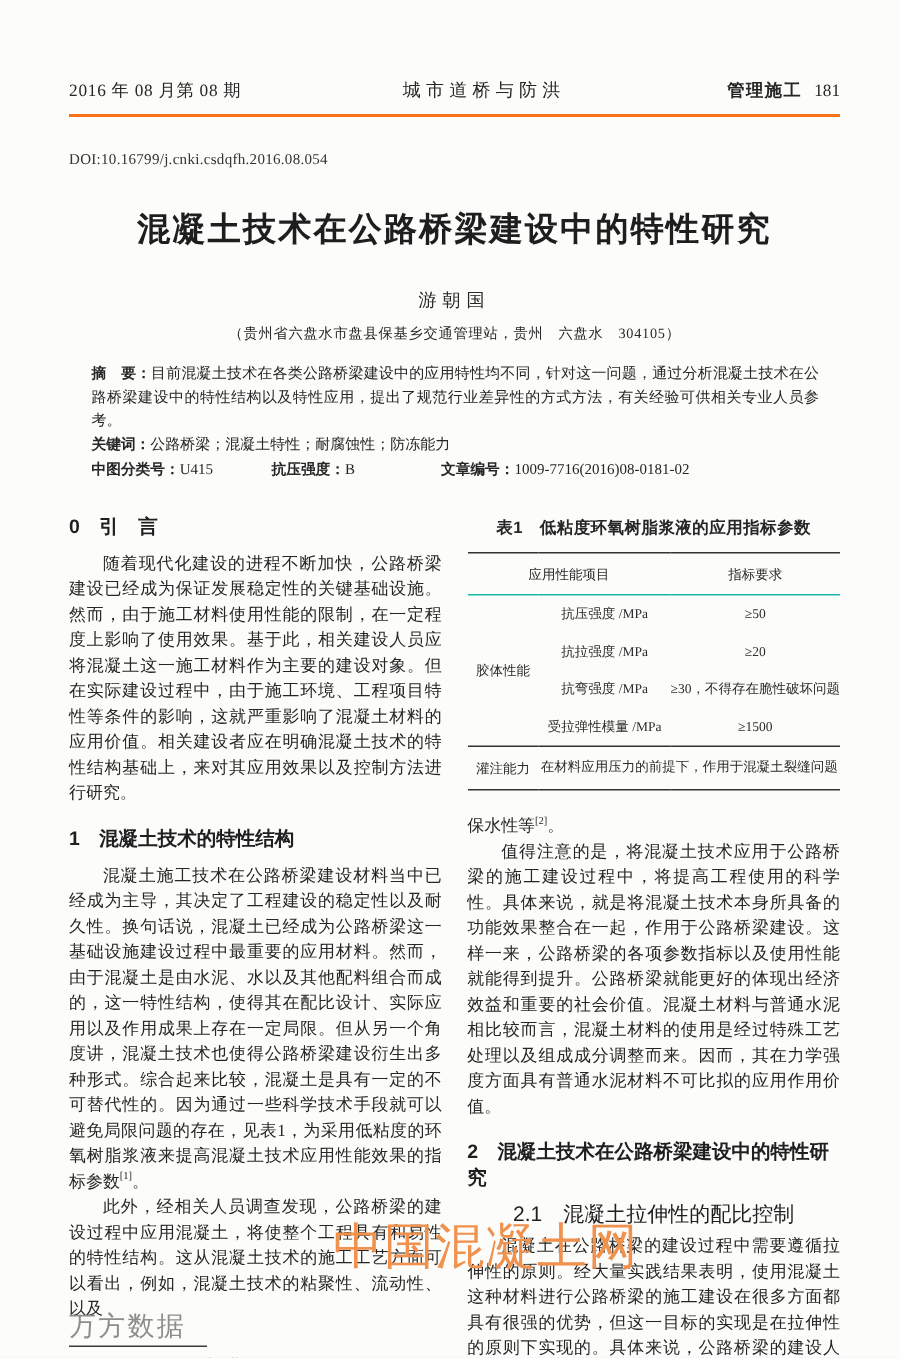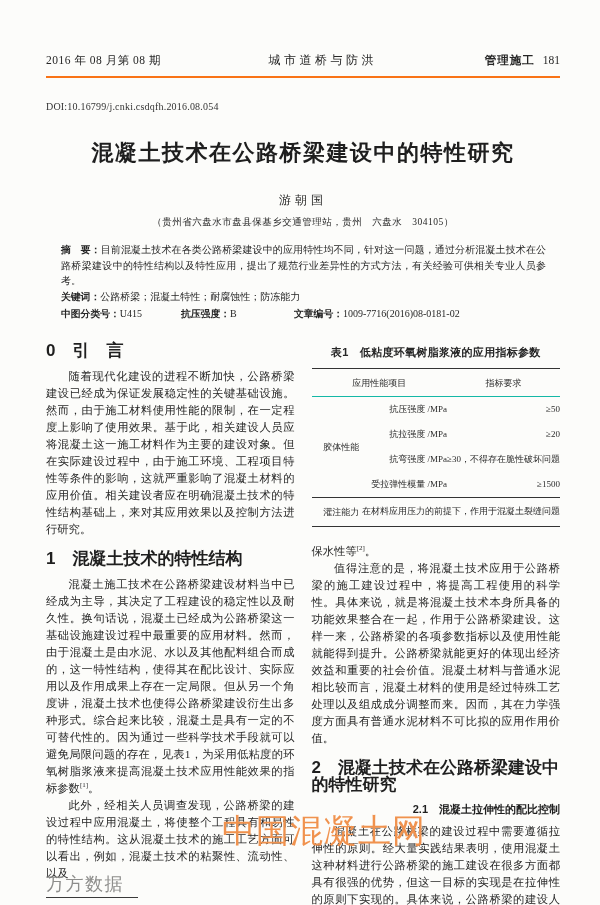--- a/index.html
+++ b/index.html
@@ -58,28 +58,28 @@
   }
   .col{
     width:248.5px;
     font-size:11.3px;line-height:17px;
     text-align:justify;
   }
   .col p{margin:0;text-indent:2em;}
   .col p.noindent{text-indent:0;}
   h2.sec{
     font-family:"Liberation Sans","DejaVu Sans",sans-serif;
-    font-size:17px;font-weight:bold;color:#1f1f1f;
+    font-size:13px;font-weight:bold;color:#1f1f1f;
     margin:0 0 9px 0;line-height:17px;text-align:left;
   }
   h2.sec.mid{margin-top:12px;}
   h3.subsec{
     font-family:"Liberation Sans","DejaVu Sans",sans-serif;
-    font-size:11px;font-weight:bold;color:#1f1f1f;
-    margin:8px 0 6px 0;line-height:15px;text-align:right;
+    font-size:14px;font-weight:normal;color:#1f1f1f;
+    margin:8px 0 6px 0;line-height:15px;text-align:center;
   }
   sup{font-size:7px;line-height:0;}
   
   .footnote{margin-top:15px;}
   .fn-rule{width:92px;border-top:1px solid #3a3a3a;margin-bottom:6px;}
   .fn-text{font-size:9.3px;line-height:14.5px;text-align:center;}
   
   .tbl-caption{
     font-family:"Liberation Sans","DejaVu Sans",sans-serif;
     text-align:center;font-weight:bold;font-size:11px;
@@ -91,21 +91,21 @@
     border-top:1.5px solid #333;
     border-bottom:1.5px solid #333;
     color:#2b2b2b;
   }
   table.paramtbl th{
     font-weight:normal;text-align:center;
     padding:8px 0 7px 0;
     border-bottom:1px solid #14b8a6;
   }
   table.paramtbl td{
-    text-align:right;vertical-align:middle;
+    text-align:center;vertical-align:middle;
     padding:6.5px 0;
   }
   td.req{white-space:nowrap;}
   tr.grp2 td{border-top:1px solid #333;}
   td.grp2text{
     text-align:left;line-height:15px;
     padding:6px 52px 6px 2px;
   }
   .tbl-wrap{margin-bottom:16px;}
   

